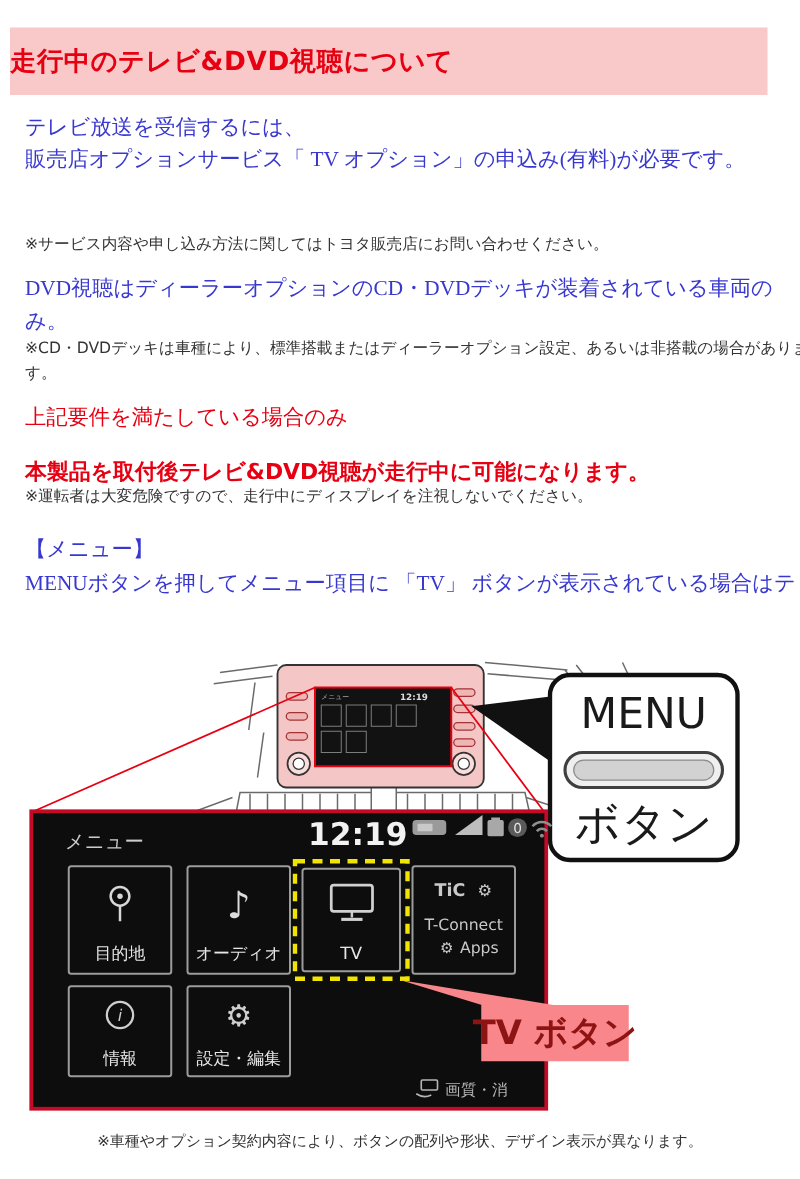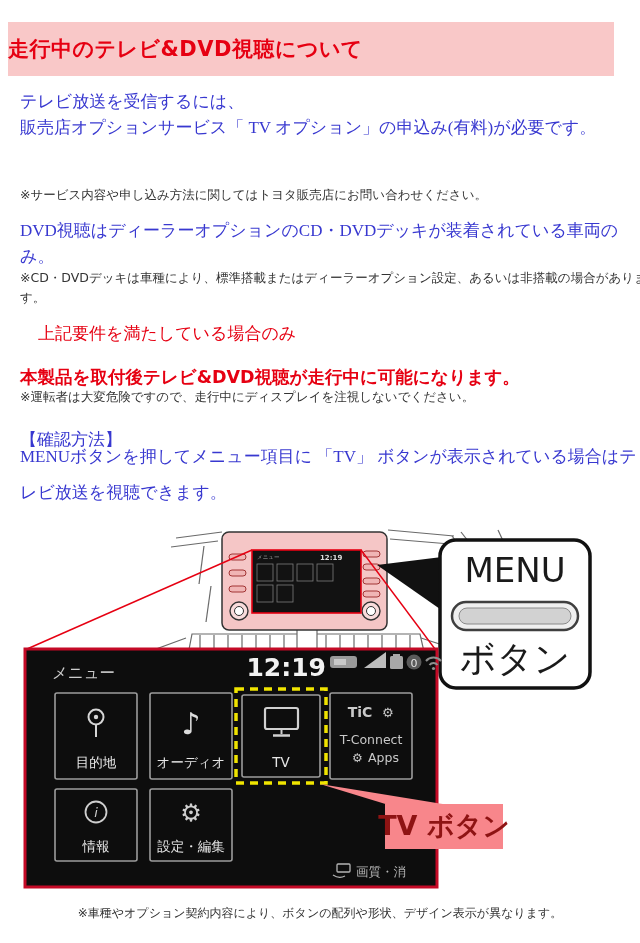--- a/index.html
+++ b/index.html
@@ -5,21 +5,21 @@
   html,body{margin:0;padding:0;background:#fff;}
   .page{position:relative;width:640px;height:943px;background:#ffffff;overflow:hidden;
         font-family:"DejaVu Sans","Liberation Sans",sans-serif;}
   .abs{position:absolute;}
   .banner{left:8px;top:22px;width:606px;height:54px;background:#f9c8c8;display:flex;align-items:center;
           padding-left:0;}
   .banner-text{color:#e60012;font-weight:bold;font-size:21px;letter-spacing:.5px;}
   .t{position:absolute;left:20px;white-space:nowrap;}
   .blue{color:#3838d0;font-size:17px;font-family:Liberation Serif, serif;}
   .note{color:#333333;font-size:12.5px;}
-  .red{color:#e60012;font-size:17px;margin-left:18px;}
+  .red{color:#e60012;font-size:17px;}
   .redbold{color:#e60012;font-size:17.5px;font-weight:bold;margin-top:17px;}
   .footer{left:0;width:640px;text-align:center;color:#333;font-size:12px;}
   svg text{font-family:"DejaVu Sans","Liberation Sans",sans-serif;}
 </style>
 </head>
 <body>
 
 <div class="page">
 
   <div class="abs banner">
@@ -34,23 +34,22 @@
   <div class="t blue" style="top:219px">DVD視聴はディーラーオプションのCD・DVDデッキが装着されている車両の</div>
   <div class="t blue" style="top:245px">み。</div>
   <div class="t note" style="top:270px">※CD・DVDデッキは車種により、標準搭載またはディーラーオプション設定、あるいは非搭載の場合がありま</div>
   <div class="t note" style="top:290px">す。</div>
 
   <div class="t red" style="top:322px">上記要件を満たしている場合のみ</div>
   <div class="t redbold" style="top:348px">本製品を取付後テレビ&amp;DVD視聴が走行中に可能になります。</div>
 
   <div class="t note" style="top:389px">※運転者は大変危険ですので、走行中にディスプレイを注視しないでください。</div>
 
-  <div class="t blue" style="top:428px">【確認方法】</div>
-  <div class="t blue" style="top:445px">MENUボタンを押してメニュー項目に 「TV」 ボタンが表示されている場合はテ</div>
-  <div class="t blue" style="top:481px">レビ放送を視聴できます。</div>
+  <div class="t blue" style="top:428px">【メニュー】</div>
+  <div class="t blue" style="top:455px">MENUボタンを押してメニュー項目に 「TV」 ボタンが表示されている場合はテ</div>
 
   <svg class="abs" style="left:0;top:518px" width="640" height="380" viewBox="0 0 640 380">
 
     <g stroke="#6a6a6a" stroke-width="1.2" fill="none">
       <path d="M176,20 L222,14"></path>
         <path d="M388,12 L454,18"></path>
       <path d="M171,29 L218,23"></path>
         <path d="M390,21 L462,27"></path>
       <path d="M452,18 L492,70"></path>
         <path d="M461,14 L500,64"></path>

